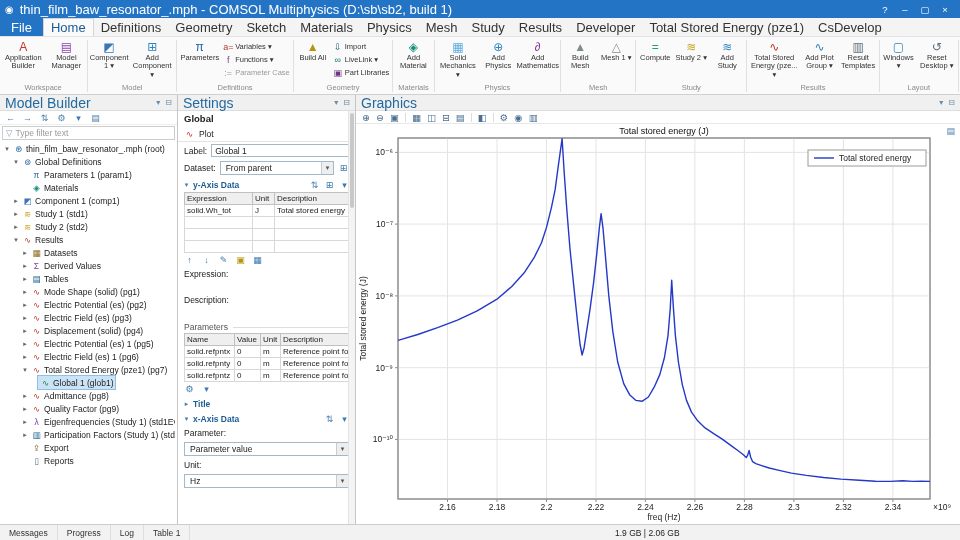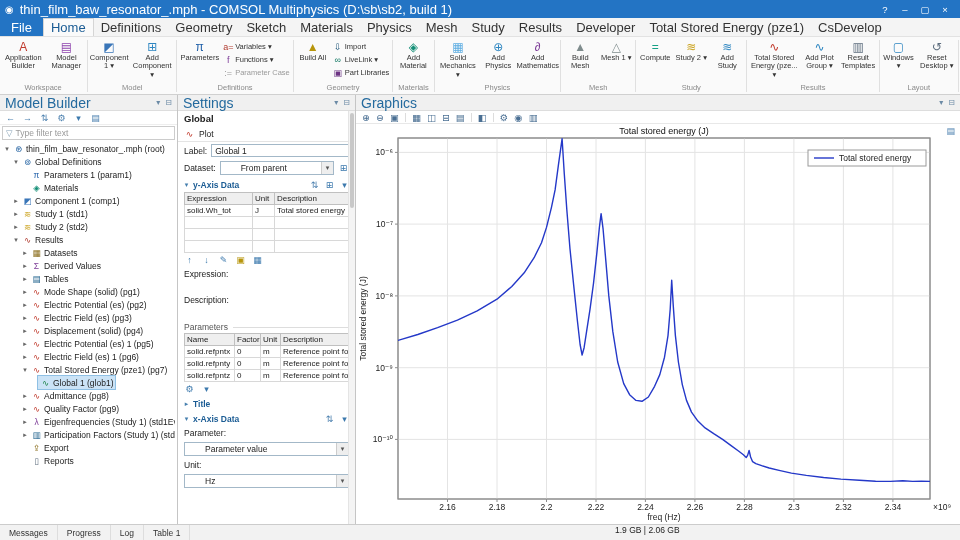--- a/index.html
+++ b/index.html
@@ -42,21 +42,21 @@
 .tsel{display:flex;align-items:center;height:13px;padding:0 2px;min-width:0}
 .trow.sel .tsel{background:#cbe3f6;outline:1px solid #8fc0e4}
 .ticon{width:11px;text-align:center;font-size:8.5px;margin-right:2px;flex:0 0 auto}
 .tlbl{overflow:hidden}
 .sc{flex:1;overflow:hidden;font-size:8.5px}
 .s-subtitle{font-weight:bold;font-size:9.5px;padding:2px 6px;color:#222}
 .plotrow{height:16px;display:flex;align-items:center;gap:4px;padding:0 6px;border-bottom:1px solid #e4e4e4}
 .srow{display:flex;align-items:center;gap:4px;padding:2px 6px}
 .slabel{flex:0 0 auto;color:#222}
 .sinput{flex:1;height:13px;border:1px solid #a3b8c8;background:#fff;display:flex;align-items:center;padding:0 3px}
-.sdrop{flex:1;height:14px;border:1px solid #a3b8c8;background:#fff;display:flex;align-items:center;padding-left:20px;min-width:0}
+.sdrop{flex:1;height:14px;border:1px solid #a3b8c8;background:#fff;display:flex;align-items:center;padding-left:5px;min-width:0}
 .ddtxt{flex:1;overflow:hidden;white-space:nowrap}
 .dd{width:12px;text-align:center;color:#555;background:#eee;border-left:1px solid #ccc;height:100%;display:flex;align-items:center;justify-content:center;font-size:7px;flex:0 0 auto}
 .ssec{height:15px;display:flex;align-items:center;gap:3px;padding:0 5px;color:#1b5c94;font-weight:bold}
 .ssec .arr{font-size:7px;color:#467fae;width:7px;text-align:center}
 .sicons{margin-left:auto;display:flex;gap:4px;font-weight:normal}
 .sicon{width:11px;text-align:center;font-size:9px}
 .stable-wrap{padding:0 6px}
 .stable{border-collapse:collapse;width:100%;table-layout:fixed;font-size:8px}
 .stable th{border:1px solid #c0c0c0;background:#efefef;font-weight:normal;text-align:left;padding:0 2px;height:12px;overflow:hidden;white-space:nowrap}
 .stable td{border:1px solid #d8d8d8;padding:0 2px;height:12px;overflow:hidden;white-space:nowrap}
@@ -66,21 +66,21 @@
 .spacer{height:12px}
 .vscroll{position:absolute;right:0;top:16px;bottom:0;width:7px;background:#f4f4f4;border-left:1px solid #e4e4e4}
 .vthumb{position:absolute;top:2px;left:1px;width:4px;height:95px;background:#c8c8c8;border-radius:2px}
 .gtoolbar{height:13px;display:flex;align-items:center;gap:6px;padding:0 6px;border-bottom:1px solid #e8e8e8;flex:0 0 auto}
 .gicon{font-size:9.5px}
 .gsep{width:1px;height:9px;background:#ddd}
 .canvas{flex:1;position:relative;background:#fff}
 svg text{font-family:"Liberation Sans","DejaVu Sans",sans-serif}
 .tick{font-size:8.5px;fill:#222}
 .ctitle{font-size:9px;fill:#111}
-.statusbar{height:16px;background:#f2f2f2;border-top:1px solid #ccc;display:flex;align-items:flex-start;font-size:8.5px;position:relative;flex:0 0 auto}
+.statusbar{height:16px;background:#f2f2f2;border-top:1px solid #ccc;display:flex;align-items:center;font-size:8.5px;position:relative;flex:0 0 auto}
 .stabs{display:flex;height:100%}
 .stab{padding:0 9px;height:100%;display:flex;align-items:center;border-right:1px solid #ddd;color:#333}
 .memory{position:absolute;left:615px}
 .corner-icon{position:absolute;right:5px;top:2px;font-size:9px;color:#444}
 </style>
 </head>
 <body>
 
 <div class="window">
 
@@ -578,21 +578,21 @@
             <table class="stable">
     <colgroup>
                 <col style="width:50px">
                 <col style="width:26px">
                 <col style="width:20px">
                 <col style="width:70px">
               </colgroup>
     <thead>
                 <tr>
                   <th>Name</th>
-                  <th>Factor</th>
+                  <th>Value</th>
                   <th>Unit</th>
                   <th>Description</th>
                 </tr>
               </thead>
     <tbody>
                 <tr>
                   <td>solid.refpntx</td>
                   <td>0</td>
                   <td>m</td>
                   <td>Reference point for mom...</td>

